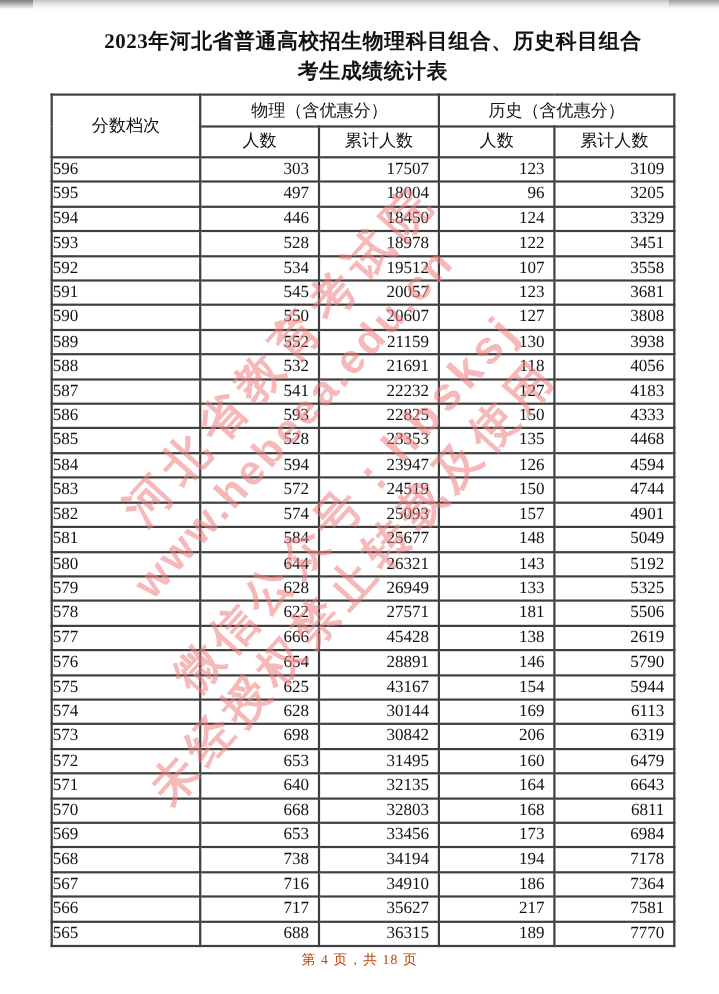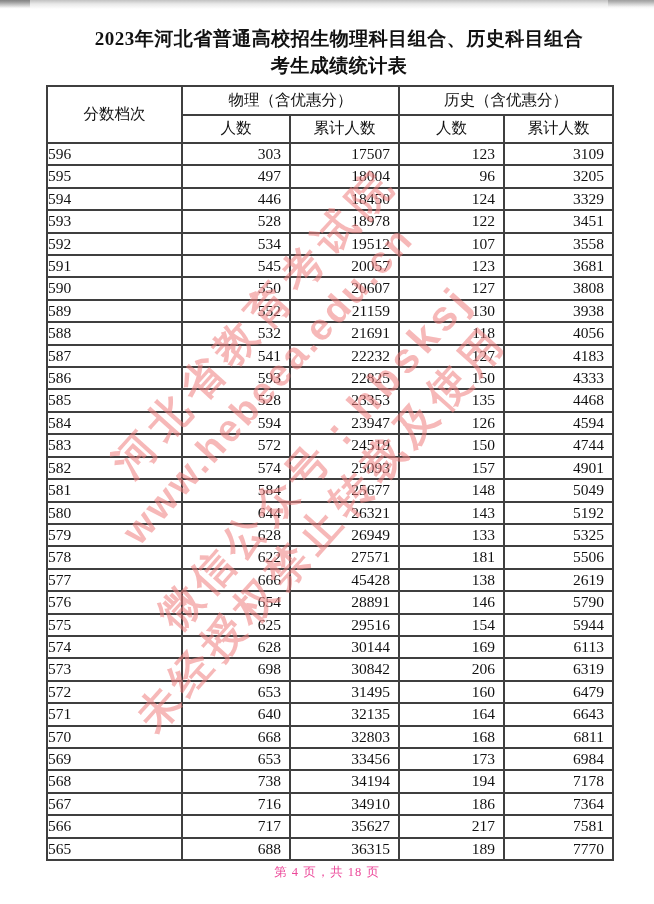--- a/index.html
+++ b/index.html
@@ -82,21 +82,21 @@
     text-align: right;
     padding-right: 8px;
   }
   .footer {
     position: absolute;
     top: 864px;
     left: 0;
     width: 100%;
     text-align: center;
     font-size: 12.5px;
-    color: #ec4899;
+    color: #c2410c;
     letter-spacing: 1px;
   }
   
   .watermark {
     position: absolute;
     inset: 0;
     pointer-events: none;
     opacity: 0.55;
   }
   .wm {
@@ -291,21 +291,21 @@
         <tr>
           <td class="score">576</td>
           <td class="num">654</td>
           <td class="num">28891</td>
           <td class="num">146</td>
           <td class="num">5790</td>
         </tr>
         <tr>
           <td class="score">575</td>
           <td class="num">625</td>
-          <td class="num">29516</td>
+          <td class="num">43167</td>
           <td class="num">154</td>
           <td class="num">5944</td>
         </tr>
         <tr>
           <td class="score">574</td>
           <td class="num">628</td>
           <td class="num">30144</td>
           <td class="num">169</td>
           <td class="num">6113</td>
         </tr>

